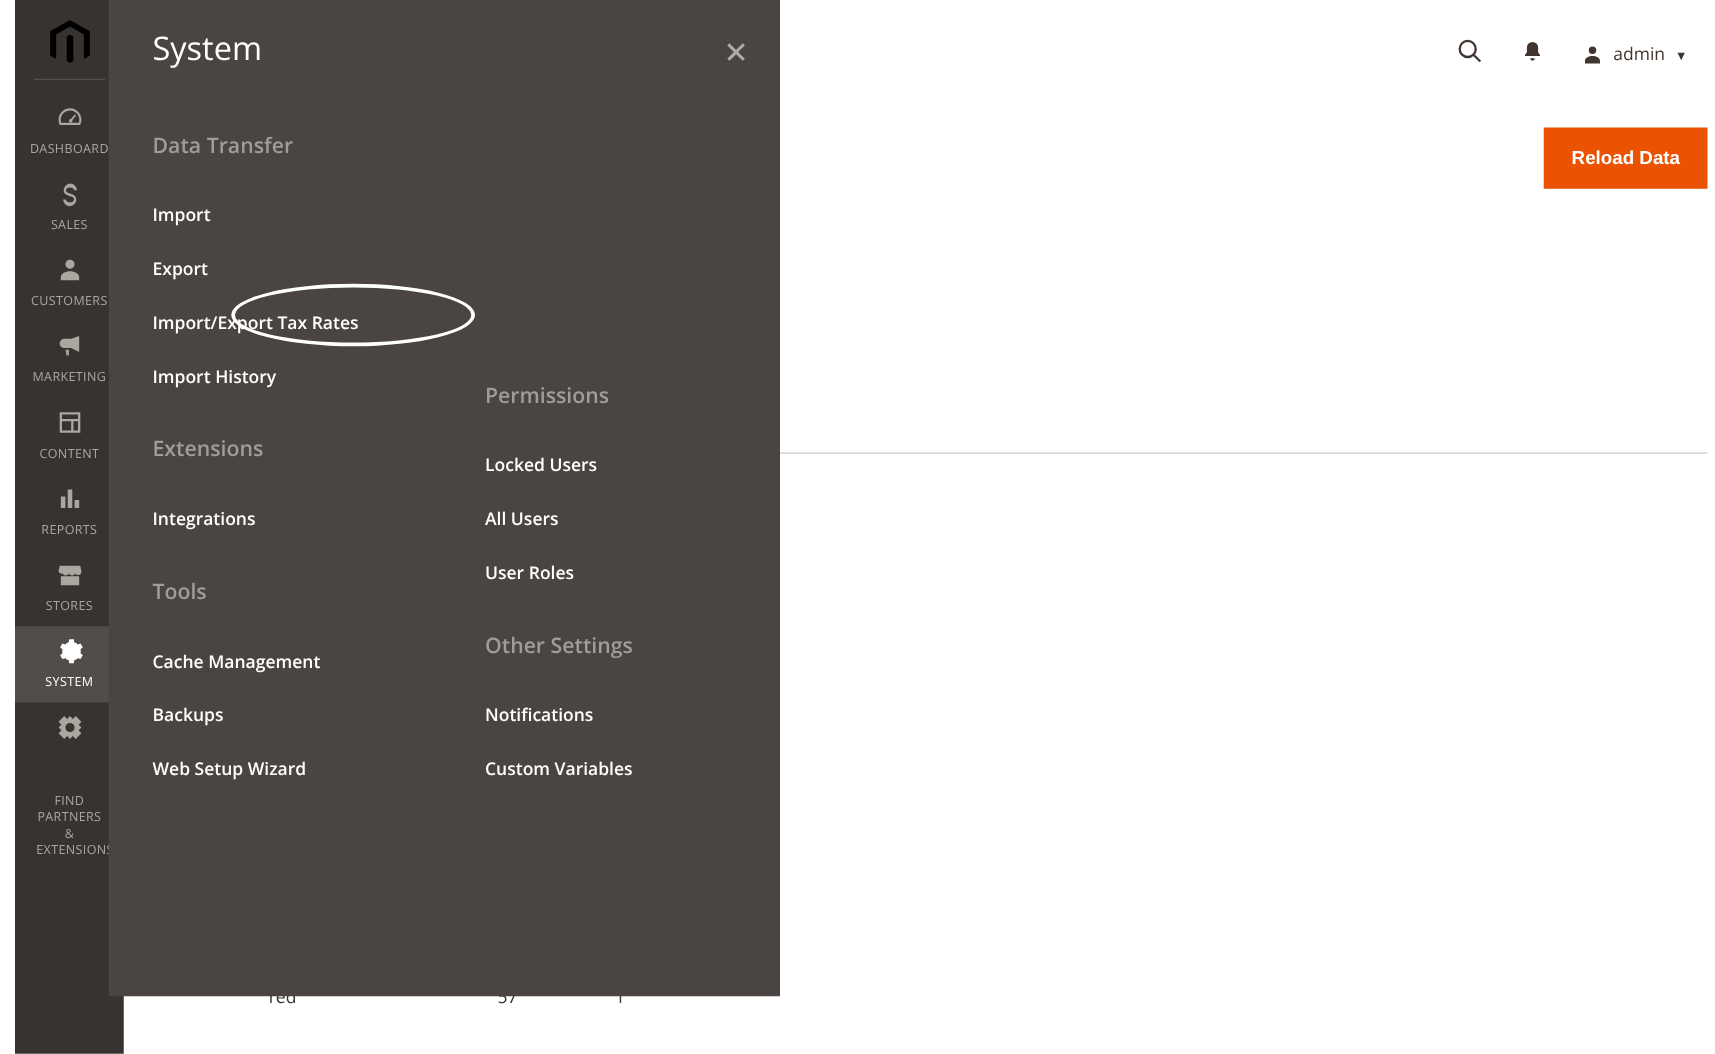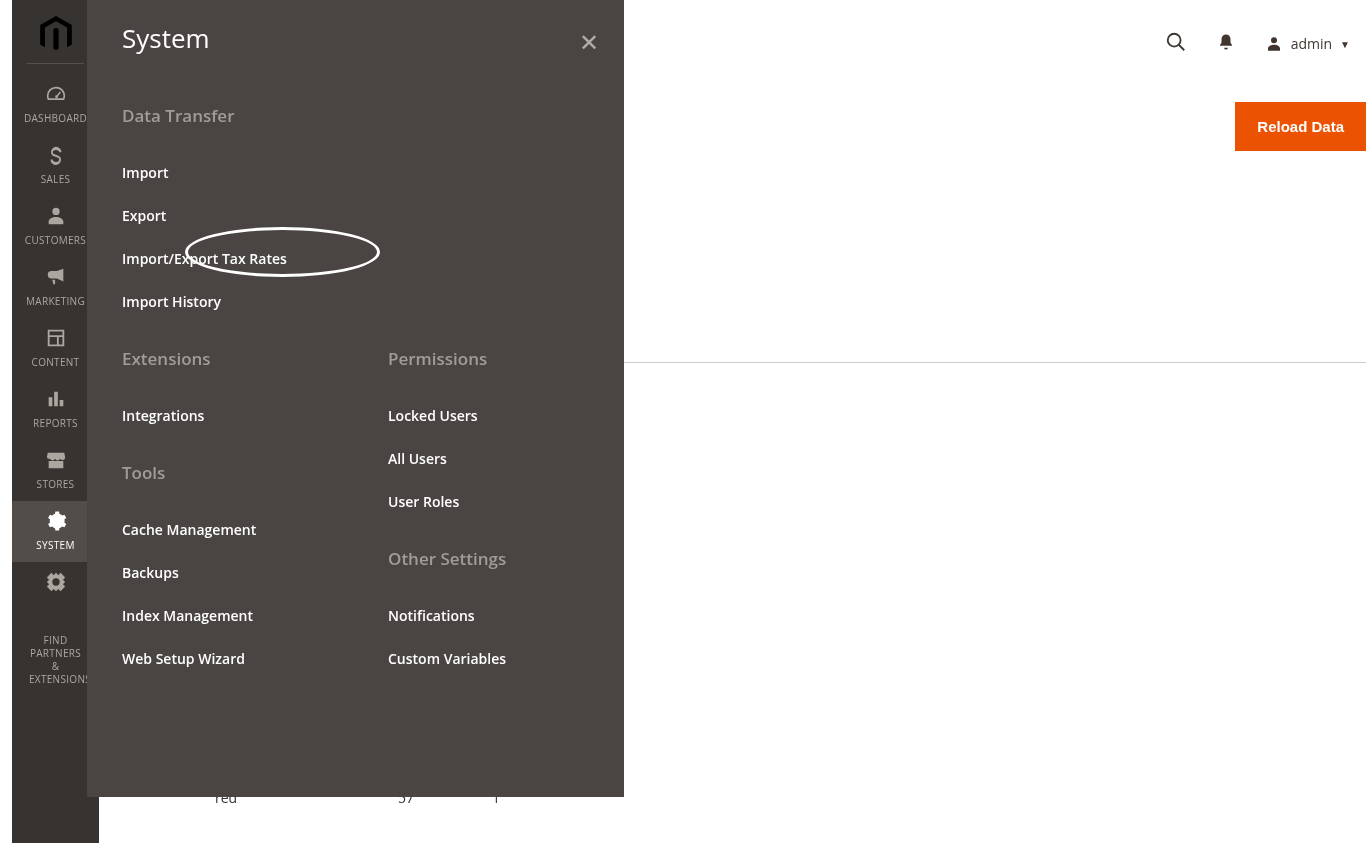--- a/index.html
+++ b/index.html
@@ -143,21 +143,20 @@
       <div class="fly-group-title">Data Transfer</div>
       <a class="fly-link">Import</a>
       <a class="fly-link">Export</a>
       <a class="fly-link">Import/Export Tax Rates</a>
       <a class="fly-link">Import History</a>
       <div class="fly-group-title mt">Extensions</div>
       <a class="fly-link">Integrations</a>
       <div class="fly-group-title mt">Tools</div>
       <a class="fly-link">Cache Management</a>
       <a class="fly-link">Backups</a>
-      <a class="fly-link">Index Management</a>
       <a class="fly-link">Web Setup Wizard</a>
     </div>
     <div class="fly-col">
       <div class="fly-group-title">Permissions</div>
       <a class="fly-link">Locked Users</a>
       <a class="fly-link">All Users</a>
       <a class="fly-link">User Roles</a>
       <div class="fly-group-title mt">Other Settings</div>
       <a class="fly-link">Notifications</a>
       <a class="fly-link">Custom Variables</a>

